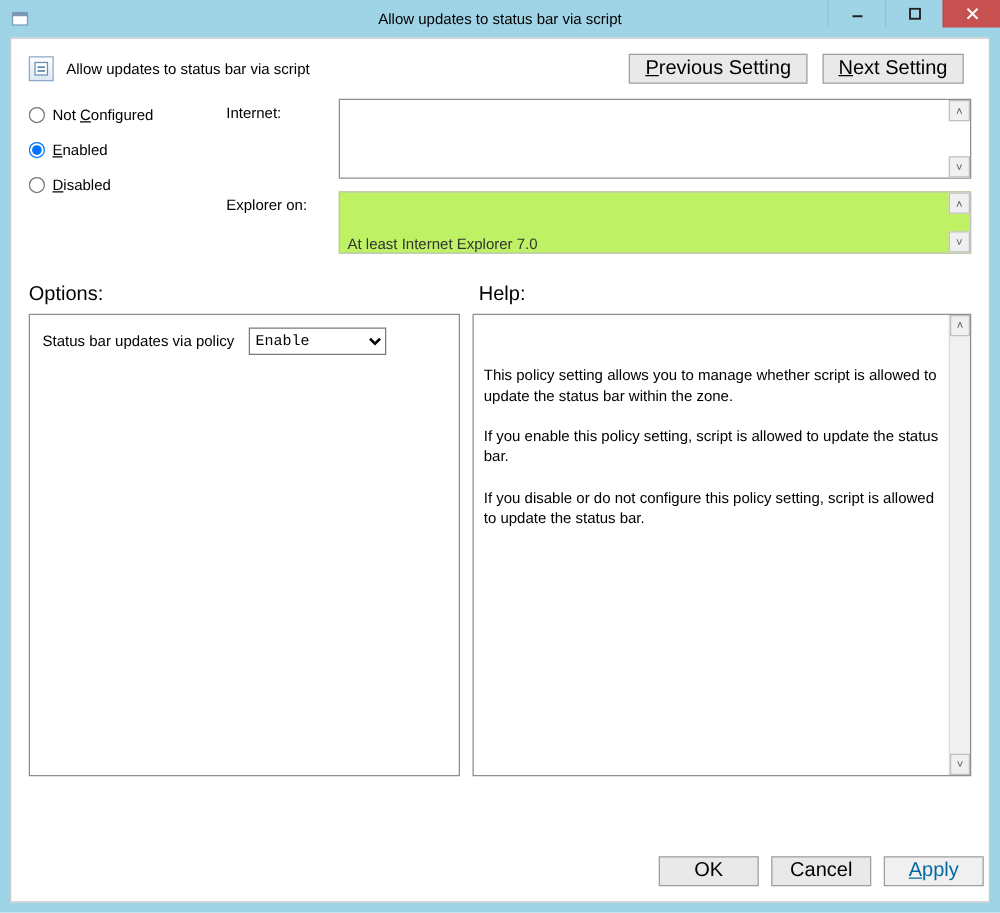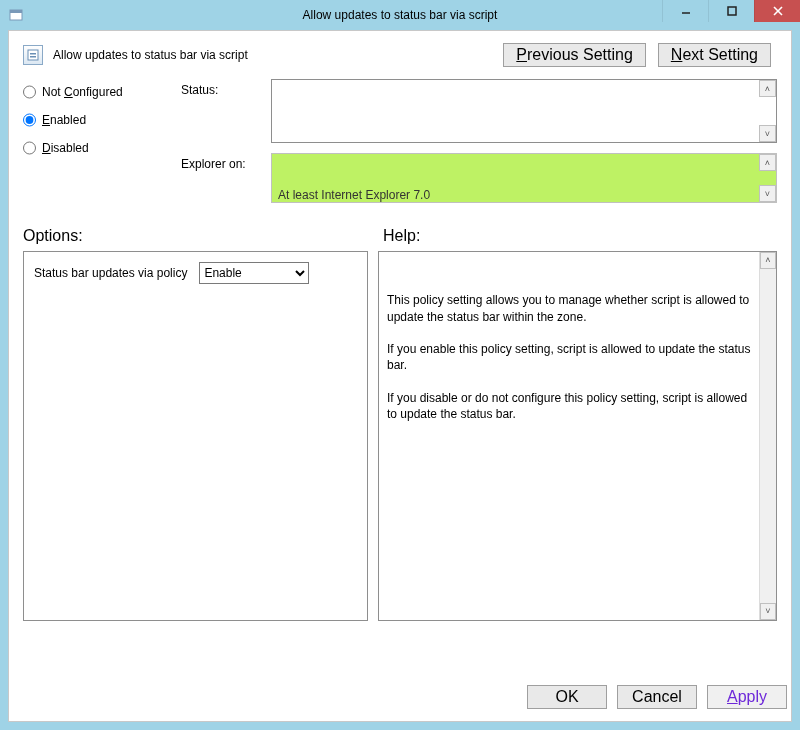--- a/index.html
+++ b/index.html
@@ -94,21 +94,21 @@
     height: 24px;
     min-width: 90px;
     padding: 0 12px;
     background: #e9e9e9;
     border: 1px solid #9f9f9f;
     font-family: inherit;
     font-size: 16px;
     cursor: pointer;
   }
   .btn:disabled {
-    color: #6d28d9;
+    color: #0369a1;
     background: #f0f0f0;
   }
   .accel { text-decoration: underline; }
   .config-row {
     display: flex;
     padding: 4px 14px 2px 14px;
     gap: 18px;
   }
   .radio-col {
     width: 140px;
@@ -193,21 +193,21 @@
   .options-pane {
     flex: 0 0 345px;
     padding: 10px;
   }
   .opt-row {
     display: flex;
     align-items: center;
     gap: 12px;
   }
   .opt-row select {
-    font-family: Liberation Sans, sans-serif;
+    font-family: Liberation Mono, monospace;
     font-size: 12px;
     height: 22px;
     width: 110px;
     border: 1px solid #7a7a7a;
     background: #fff;
   }
   .help-pane {
     padding: 8px 22px 8px 8px;
     font-size: 12px;
     line-height: 1.35;
@@ -292,21 +292,21 @@
           <span><span class="accel">E</span>nabled</span>
         </label>
         <label class="radio-item">
           <input type="radio" name="state" style="">
           <span><span class="accel">D</span>isabled</span>
         </label>
       </div>
 
       <div class="right-fields">
         <div class="field-row">
-          <div class="field-label">Status:</div>
+          <div class="field-label">Internet:</div>
           <div class="comment-box">
             <span></span>
             <div class="scroll-arrows">
               <div class="scroll-arrow">˄</div>
               <div class="scroll-arrow">˅</div>
             </div>
           </div>
         </div>
         <div class="field-row">
           <div class="field-label">Explorer on:</div>

